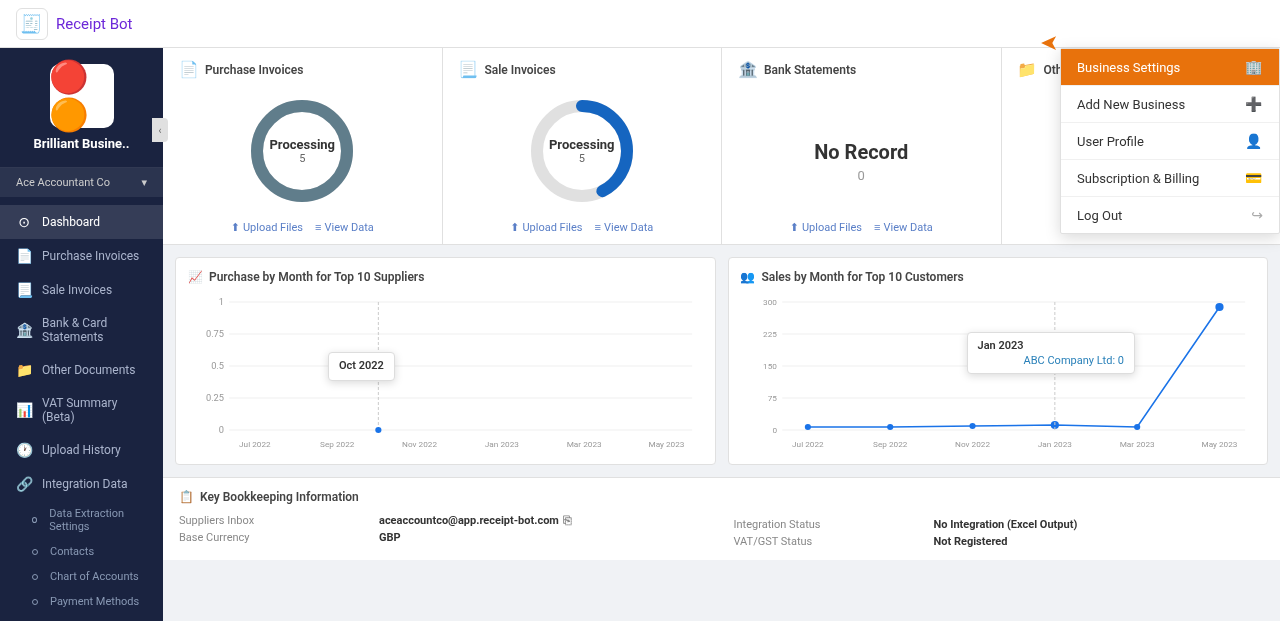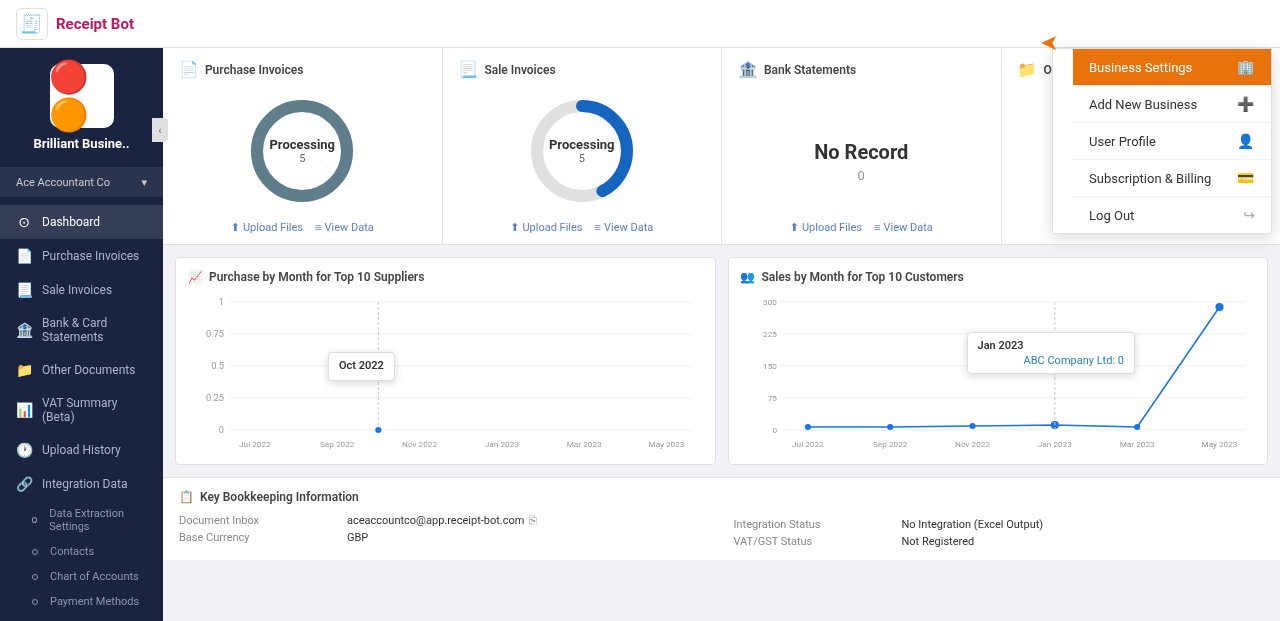--- a/index.html
+++ b/index.html
@@ -6,21 +6,21 @@
     body { display: flex; flex-direction: column; height: 621px; width: 1280px; overflow: hidden; background: #f0f2f5; }
 
     
     .topnav {
       display: flex; align-items: center; justify-content: space-between;
       background: #fff; height: 48px; padding: 0 16px;
       border-bottom: 1px solid #e0e0e0; z-index: 100; position: relative;
     }
     .topnav-logo { display: flex; align-items: center; gap: 8px; }
     .topnav-logo-icon { width: 32px; height: 32px; background: #fff; border: 1px solid #e0e0e0; border-radius: 6px; display: flex; align-items: center; justify-content: center; font-size: 18px; }
-    .topnav-title { font-size: 15px; font-weight: 700; color: #be185d; }
+    .topnav-title { font-size: 15px; font-weight: 400; color: #6d28d9; }
     .topnav-right { display: flex; align-items: center; gap: 12px; }
     .topnav-welcome { font-size: 11px; color: #888; }
     .topnav-username { font-size: 13px; font-weight: 600; color: #333; }
     .topnav-avatar { width: 32px; height: 32px; border-radius: 50%; background: #c0392b; color: #fff; display: flex; align-items: center; justify-content: center; font-size: 13px; font-weight: 700; }
     .topnav-icon { font-size: 18px; color: #666; cursor: pointer; }
 
     
     .main-layout { display: flex; flex: 1; overflow: hidden; position: relative; }
 
     
@@ -93,21 +93,21 @@
     }
     .tooltip-date { font-size: 11px; font-weight: 600; color: #333; margin-bottom: 2px; }
     .tooltip-value { font-size: 11px; color: #2980b9; margin-left: 46px; }
 
     
     .keyinfo { background: #fff; border-top: 1px solid #e0e0e0; padding: 12px 16px; }
     .keyinfo-title { font-size: 12px; font-weight: 600; color: #444; margin-bottom: 10px; display: flex; align-items: center; gap: 6px; }
     .keyinfo-grid { display: grid; grid-template-columns: 1fr 1fr; gap: 6px 24px; }
     .keyinfo-row { display: flex; gap: 8px; font-size: 11px; }
     .keyinfo-label { color: #888; min-width: 160px; }
-    .keyinfo-value { color: #333; font-weight: 400; display: flex; align-items: center; gap: 4px; }
+    .keyinfo-value { color: #333; font-weight: 700; display: flex; align-items: center; gap: 4px; margin-left: 32px; }
     .copy-icon { font-size: 11px; color: #888; cursor: pointer; }
     .dropdown-menu {
       position: absolute; top: 48px; right: 0; width: 220px;
       background: #fff; border: 1px solid #e0e0e0; box-shadow: 0 4px 16px rgba(0,0,0,0.15);
       z-index: 300; border-radius: 2px;
     }
     .dropdown-item {
       display: flex; align-items: center; justify-content: space-between;
       padding: 10px 16px; font-size: 13px; color: #333; cursor: pointer;
       border-bottom: 1px solid #f0f0f0;
@@ -368,21 +368,21 @@
     </div>
 
     <div class="keyinfo">
       <div class="keyinfo-title">
         <span>📋</span>
         <span>Key Bookkeeping Information</span>
       </div>
       <div class="keyinfo-grid">
         <div>
           <div class="keyinfo-row">
-            <span class="keyinfo-label">Document Inbox</span>
+            <span class="keyinfo-label">Suppliers Inbox</span>
             <span class="keyinfo-value">
               <span>aceaccountco@app.receipt-bot.com</span>
               <span class="copy-icon">⎘</span>
             </span>
           </div>
           <div class="keyinfo-row" style="margin-top:4px">
             <span class="keyinfo-label">Base Currency</span>
             <span class="keyinfo-value">GBP</span>
           </div>
         </div>
@@ -394,21 +394,21 @@
           <div class="keyinfo-row" style="margin-top:4px">
             <span class="keyinfo-label">VAT/GST Status</span>
             <span class="keyinfo-value">Not Registered</span>
           </div>
         </div>
       </div>
     </div>
 
   </div>
 
-  <div class="dropdown-menu" style="position: fixed; top: 48px; right: 8px; padding-left: 20px;">
+  <div class="dropdown-menu" style="position: fixed; top: 48px; right: 0;">
     <div class="dropdown-item active">
       <span>Business Settings</span>
       <span class="dropdown-item-icon">🏢</span>
     </div>
     <div class="dropdown-item">
       <span>Add New Business</span>
       <span class="dropdown-item-icon">➕</span>
     </div>
     <div class="dropdown-item">
       <span>User Profile</span>

